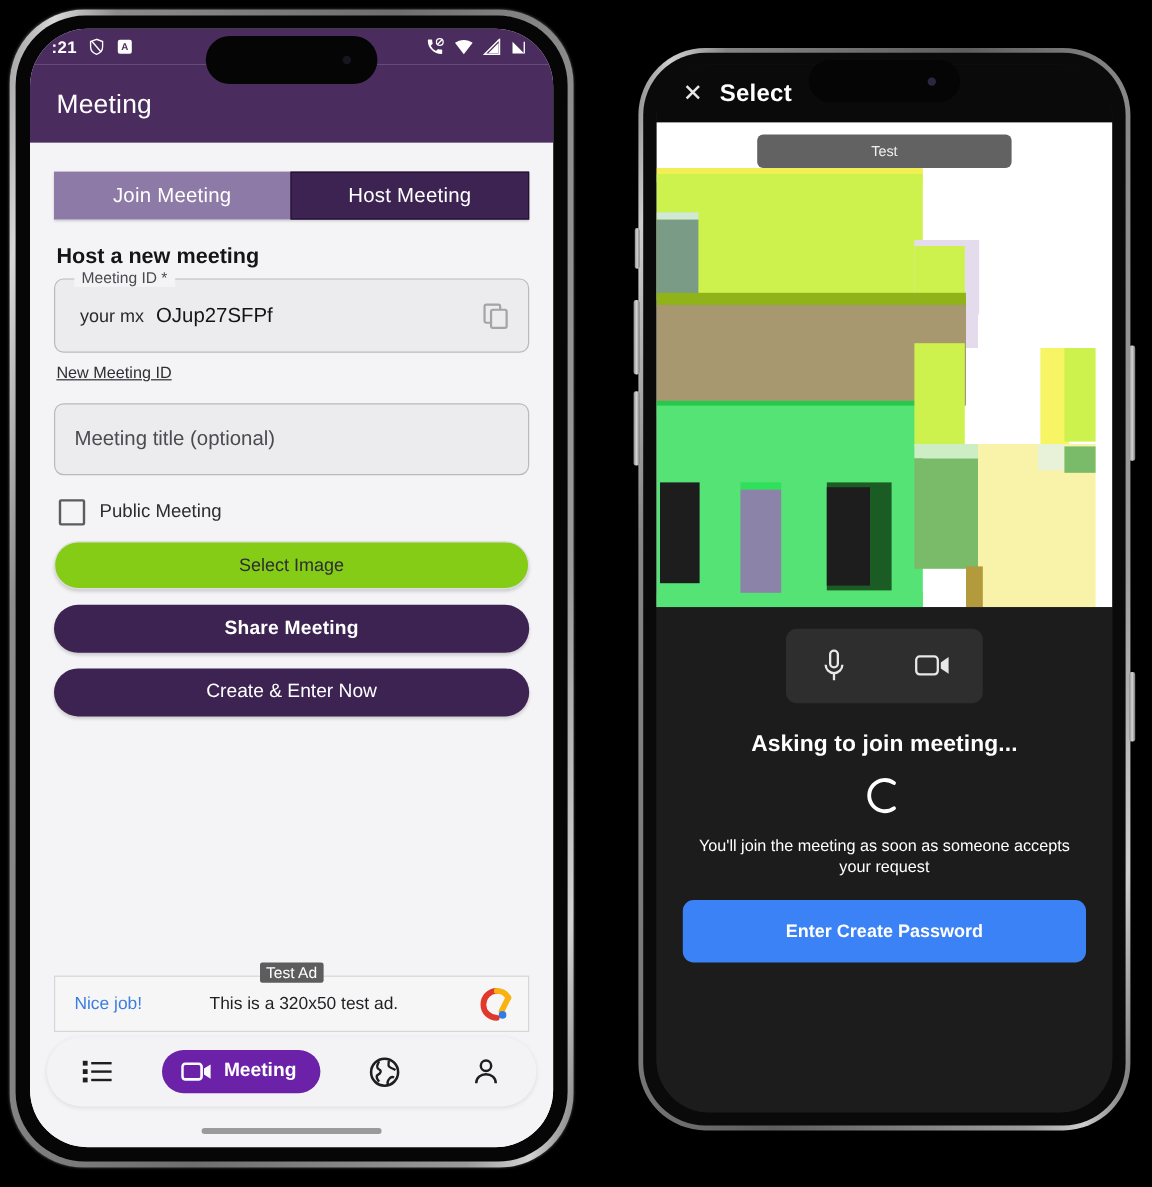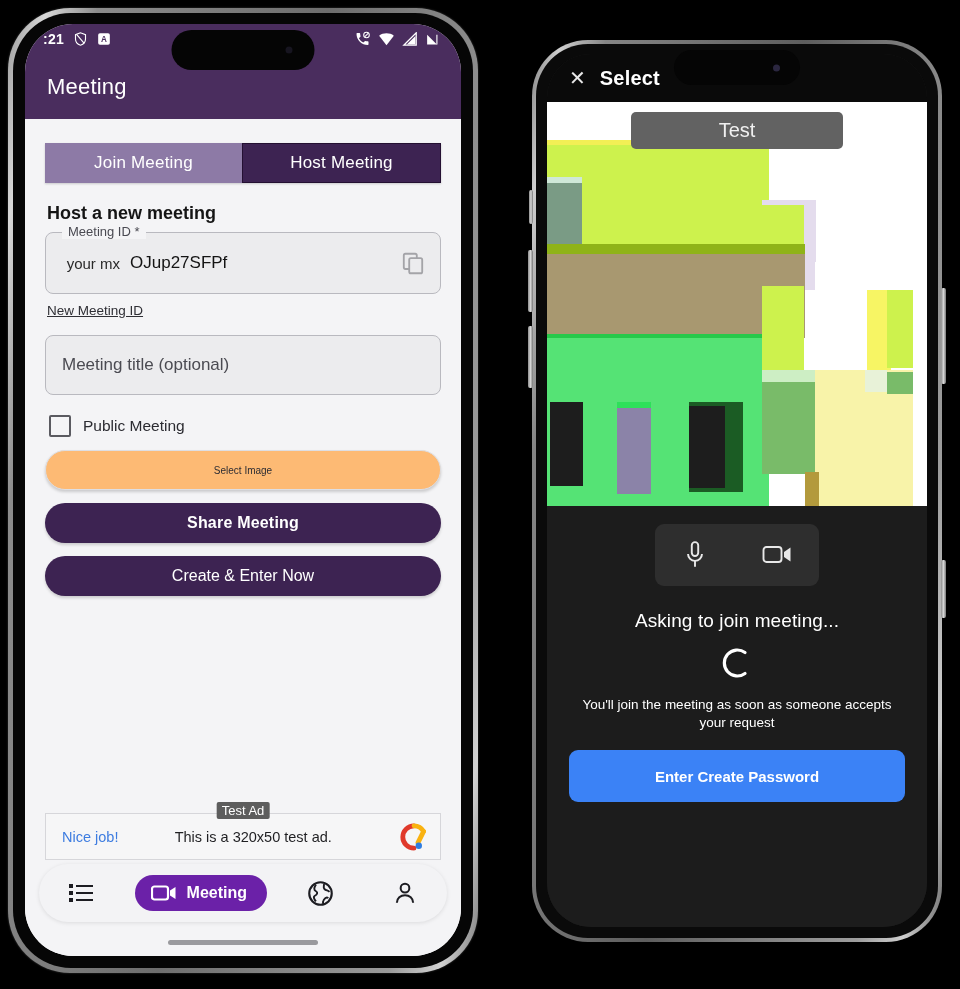--- a/index.html
+++ b/index.html
@@ -105,21 +105,21 @@
 
   .check-row { display:flex; align-items:center; gap:12px; margin:20px 0 0 4px; }
   .check-box { width:22px; height:22px; border:2px solid #5a5a60; border-radius:2px; }
   .check-label { font-size:15.5px; color:#2b2b31; }
 
   .btn {
     display:flex; align-items:center; justify-content:center;
     height:40px; border-radius:20px; font-size:16px; margin-top:13px;
     box-shadow: 0 2px 3px rgba(0,0,0,.17);
   }
-  .btn-light { background:#fdba74; border:1px solid #dedee2; color:#2d2d33; font-size:10px; }
+  .btn-light { background:#84cc16; border:1px solid #dedee2; color:#2d2d33; font-size:15px; }
   .btn-dark  { background:#3d2352; color:#fff; }
   .btn-dark.bold { font-weight:700; letter-spacing:.2px; }
 
   
   .ad-wrap { position:absolute; left:20px; right:20px; bottom:96px; }
   .ad-banner {
     position:relative; border:1px solid #d6d6da; background:#f6f6f7;
     height:47px; display:flex; align-items:center; padding:0 10px 0 16px;
   }
   .ad-nice { color:#3d7ce0; font-size:14.5px; }
@@ -174,31 +174,31 @@
     position:absolute; left:50%; transform:translateX(-50%); top:10px;
     width:126px; height:35px; background:#050505; border-radius:18px; z-index:40;
   }
   .island-r .cam { position:absolute; right:20px; top:50%; transform:translateY(-50%);
     width:7px; height:7px; border-radius:50%; background:#2b2740; }
 
   .video-area { position:relative; width:100%; height:404px; background:#fff; overflow:hidden; }
   .blk { position:absolute; }
   .name-chip {
     position:absolute; left:50%; transform:translateX(-50%); top:10px; z-index:20;
-    background:#626262; color:#f0f0f0; font-size:20px;
+    background:#626262; color:#f0f0f0; font-size:12px;
     padding:7px 0; width:212px; text-align:center; border-radius:5px;
   }
 
   .rp-lower { background:#1c1c1c; height: calc(100% - 452px); position:relative; padding-top:18px; }
   .av-panel {
     width:164px; height:62px; margin:0 auto; background:#2e2e2e; border-radius:9px;
     display:flex; align-items:center; justify-content:space-around;
   }
   .status-title {
-    text-align:center; color:#fff; font-size:19px; font-weight:400;
+    text-align:center; color:#fff; font-size:19px; font-weight:700;
     margin-top:24px; letter-spacing:.1px;
   }
   .spinner { width:100%; display:flex; justify-content:center; margin-top:14px; }
   .sub-note {
     text-align:center; color:#ffffff; font-size:13.5px; line-height:1.35;
     margin:16px 22px 0 22px;
   }
   .pw-btn {
     margin:18px 22px 0 22px; height:52px; border-radius:9px;
     background:#3b82f6; color:#fff; font-size:15px; font-weight:700;

